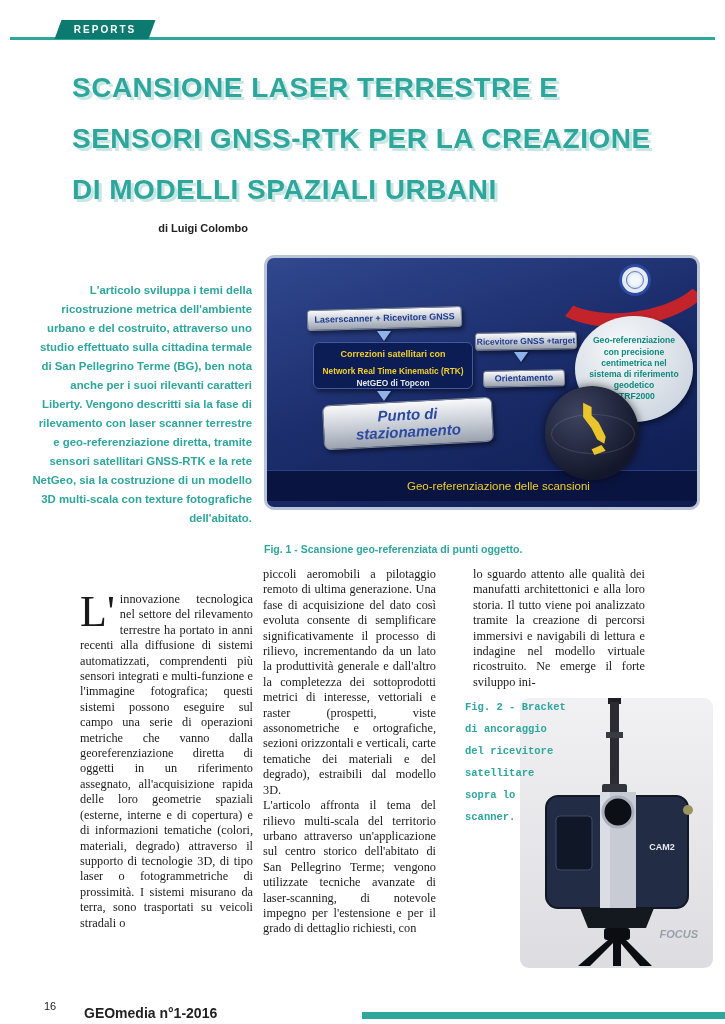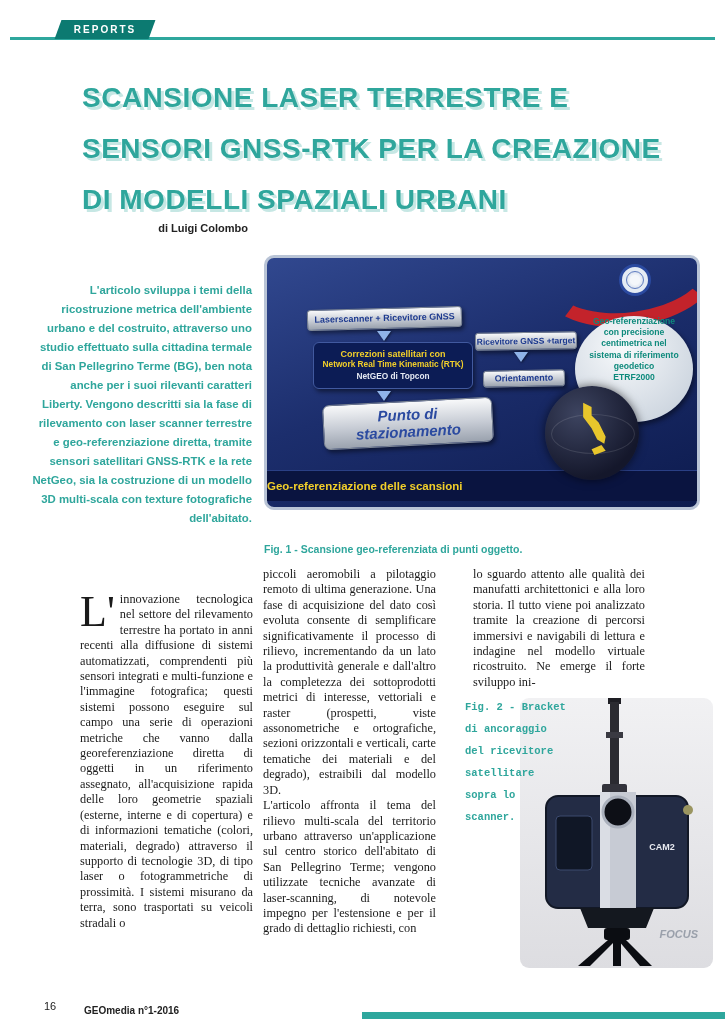--- a/index.html
+++ b/index.html
@@ -7,21 +7,21 @@
         font-family:"Liberation Sans",sans-serif;margin:0 auto;}
 
   
   .top-rule{position:absolute;left:10px;top:37px;width:705px;height:3px;background:#2ea79d;}
   .reports-badge{position:absolute;left:58px;top:20px;width:94px;height:19px;background:#0c7a71;
                  transform:skewX(-20deg);}
   .badge-text{display:block;transform:skewX(20deg);color:#ffffff;font-size:10px;font-weight:bold;
               letter-spacing:2px;text-align:center;line-height:19px;}
 
   
-  .title{position:absolute;left:68px;top:58px;margin:14px;font-size:28px;font-weight:bold;
+  .title{position:absolute;left:68px;top:58px;margin:4px;font-size:28px;font-weight:bold;
          color:#2fa69c;letter-spacing:.5px;line-height:51px;
          text-shadow:3px 3px 0 #c6e7e4;}
   .byline{position:absolute;left:30px;top:222px;width:218px;text-align:right;padding-right:6px;
           font-size:11px;font-weight:bold;color:#222;}
   .intro{position:absolute;left:30px;top:281px;width:222px;text-align:right;color:#2fa69c;
          font-weight:bold;font-size:11.4px;line-height:19px;}
 
   
   .fig1{position:absolute;left:264px;top:255px;width:436px;height:255px;margin:0;box-sizing:border-box;
         border:3px solid #b9c4d6;border-radius:10px;overflow:hidden;
@@ -40,64 +40,64 @@
   .f1-box3{left:208px;top:74px;width:102px;height:18px;font-size:8.5px;line-height:16px;transform:rotate(-1deg);}
   .f1-box4{left:216px;top:112px;width:82px;height:17px;font-size:9px;line-height:15px;transform:rotate(-1deg);}
   .f1-box2{left:56px;top:143px;width:170px;height:45px;border-radius:7px;transform:rotate(-3deg);
            display:flex;align-items:center;justify-content:center;font-size:15px;font-style:italic;
            color:#2b4aa0;line-height:1.1;padding:0 14px;}
   .f1-panel{position:absolute;left:46px;top:84px;width:160px;height:47px;background:#0c1c55;
             border:1px solid #41599f;border-radius:6px;box-sizing:border-box;text-align:center;
             padding-top:6px;box-shadow:2px 3px 4px rgba(0,0,0,.45);}
   .f1-panel span{display:block;font-weight:bold;}
   .f1-panel .pl1{font-size:9px;color:#f2cf2a;}
-  .f1-panel .pl2{font-size:8.3px;color:#f2cf2a;margin-top:0;}
+  .f1-panel .pl2{font-size:8.3px;color:#f2cf2a;margin-top:7px;}
   .f1-panel .pl3{font-size:8.3px;color:#e4e8f2;margin-top:2px;}
   .f1-arrow{position:absolute;width:0;height:0;border-left:7px solid transparent;
             border-right:7px solid transparent;border-top:10px solid #8fb3e8;
             filter:drop-shadow(1px 1px 1px rgba(0,0,0,.5));}
   .a1{left:110px;top:73px;}
   .a2{left:110px;top:133px;}
   .a3{left:247px;top:94px;}
   .f1-bubble{position:absolute;left:308px;top:58px;width:118px;height:106px;border-radius:50%;
              background:radial-gradient(circle at 40% 30%,#f7f9fb,#c2ccd8);
-             display:flex;flex-direction:column;align-items:center;
+             display:flex;flex-direction:column;align-items:center;justify-content:center;
              color:#0e8a7c;font-weight:bold;font-size:8.6px;line-height:1.3;text-align:center;
              box-shadow:2px 3px 5px rgba(0,0,0,.45);z-index:1;}
   .f1-globe{position:absolute;left:278px;top:128px;width:94px;height:94px;border-radius:50%;
             background:radial-gradient(circle at 35% 30%,#3d4460,#14172b 72%);z-index:2;
             box-shadow:0 0 10px rgba(0,0,0,.6);}
   .f1-globe svg{position:absolute;left:26px;top:14px;}
   .f1-globe .grat{position:absolute;left:6px;top:28px;width:82px;height:38px;border-radius:50%;
             border:1px solid rgba(255,255,255,.12);}
   .f1-band{position:absolute;left:0;top:212px;width:100%;height:30px;background:#0a1440;
            border-top:1px solid #2a3f85;}
-  .f1-band span{position:relative;z-index:3;display:block;line-height:30px;
-           color:#f2cf2a;font-weight:bold;font-size:11.5px;}
+  .f1-band span{position:relative;z-index:3;display:block;padding-left:140px;line-height:30px;
+           color:#f2cf2a;font-weight:normal;font-size:11.5px;}
   .fig1-caption{position:absolute;left:264px;top:543px;color:#2fa69c;font-weight:bold;font-size:10.5px;}
 
   
   .col{position:absolute;width:173px;font-family:"Liberation Serif",serif;font-size:12.3px;
        line-height:15.4px;text-align:justify;color:#1a1a1a;z-index:2;}
   .col1{left:80px;top:592px;}
   .col2{left:263px;top:567px;}
   .col3{left:473px;top:567px;width:172px;}
   .col2 .para2{margin-top:0;}
   .dropcap{float:left;font-size:44px;line-height:36px;padding:2px 5px 0 0;
            font-family:"Liberation Serif",serif;}
 
   
   .fig2-caption{position:absolute;left:465px;top:696px;width:102px;color:#2fa69c;font-weight:bold;
                 font-size:10.5px;line-height:22px;z-index:3;font-family:Liberation Mono, monospace;}
   .fig2-photo{position:absolute;left:520px;top:698px;width:193px;height:270px;z-index:1;
               background:linear-gradient(180deg,#f1f1f3,#dddde1);border-radius:9px;}
 
   
   .page-number{position:absolute;left:44px;top:1000px;font-size:11px;color:#222;}
-  .journal-name{position:absolute;left:84px;top:1005px;font-size:10px;font-weight:bold;color:#222;}
+  .journal-name{position:absolute;left:84px;top:1005px;font-size:14px;font-weight:bold;color:#222;}
   .footer-bar{position:absolute;left:362px;top:1012px;width:363px;height:7px;background:#2ea79d;}
 </style>
 </head>
 <body>
 
 <div class="page">
 
   <div class="top-rule"></div>
   <div class="reports-badge">
     <span class="badge-text">REPORTS</span>

